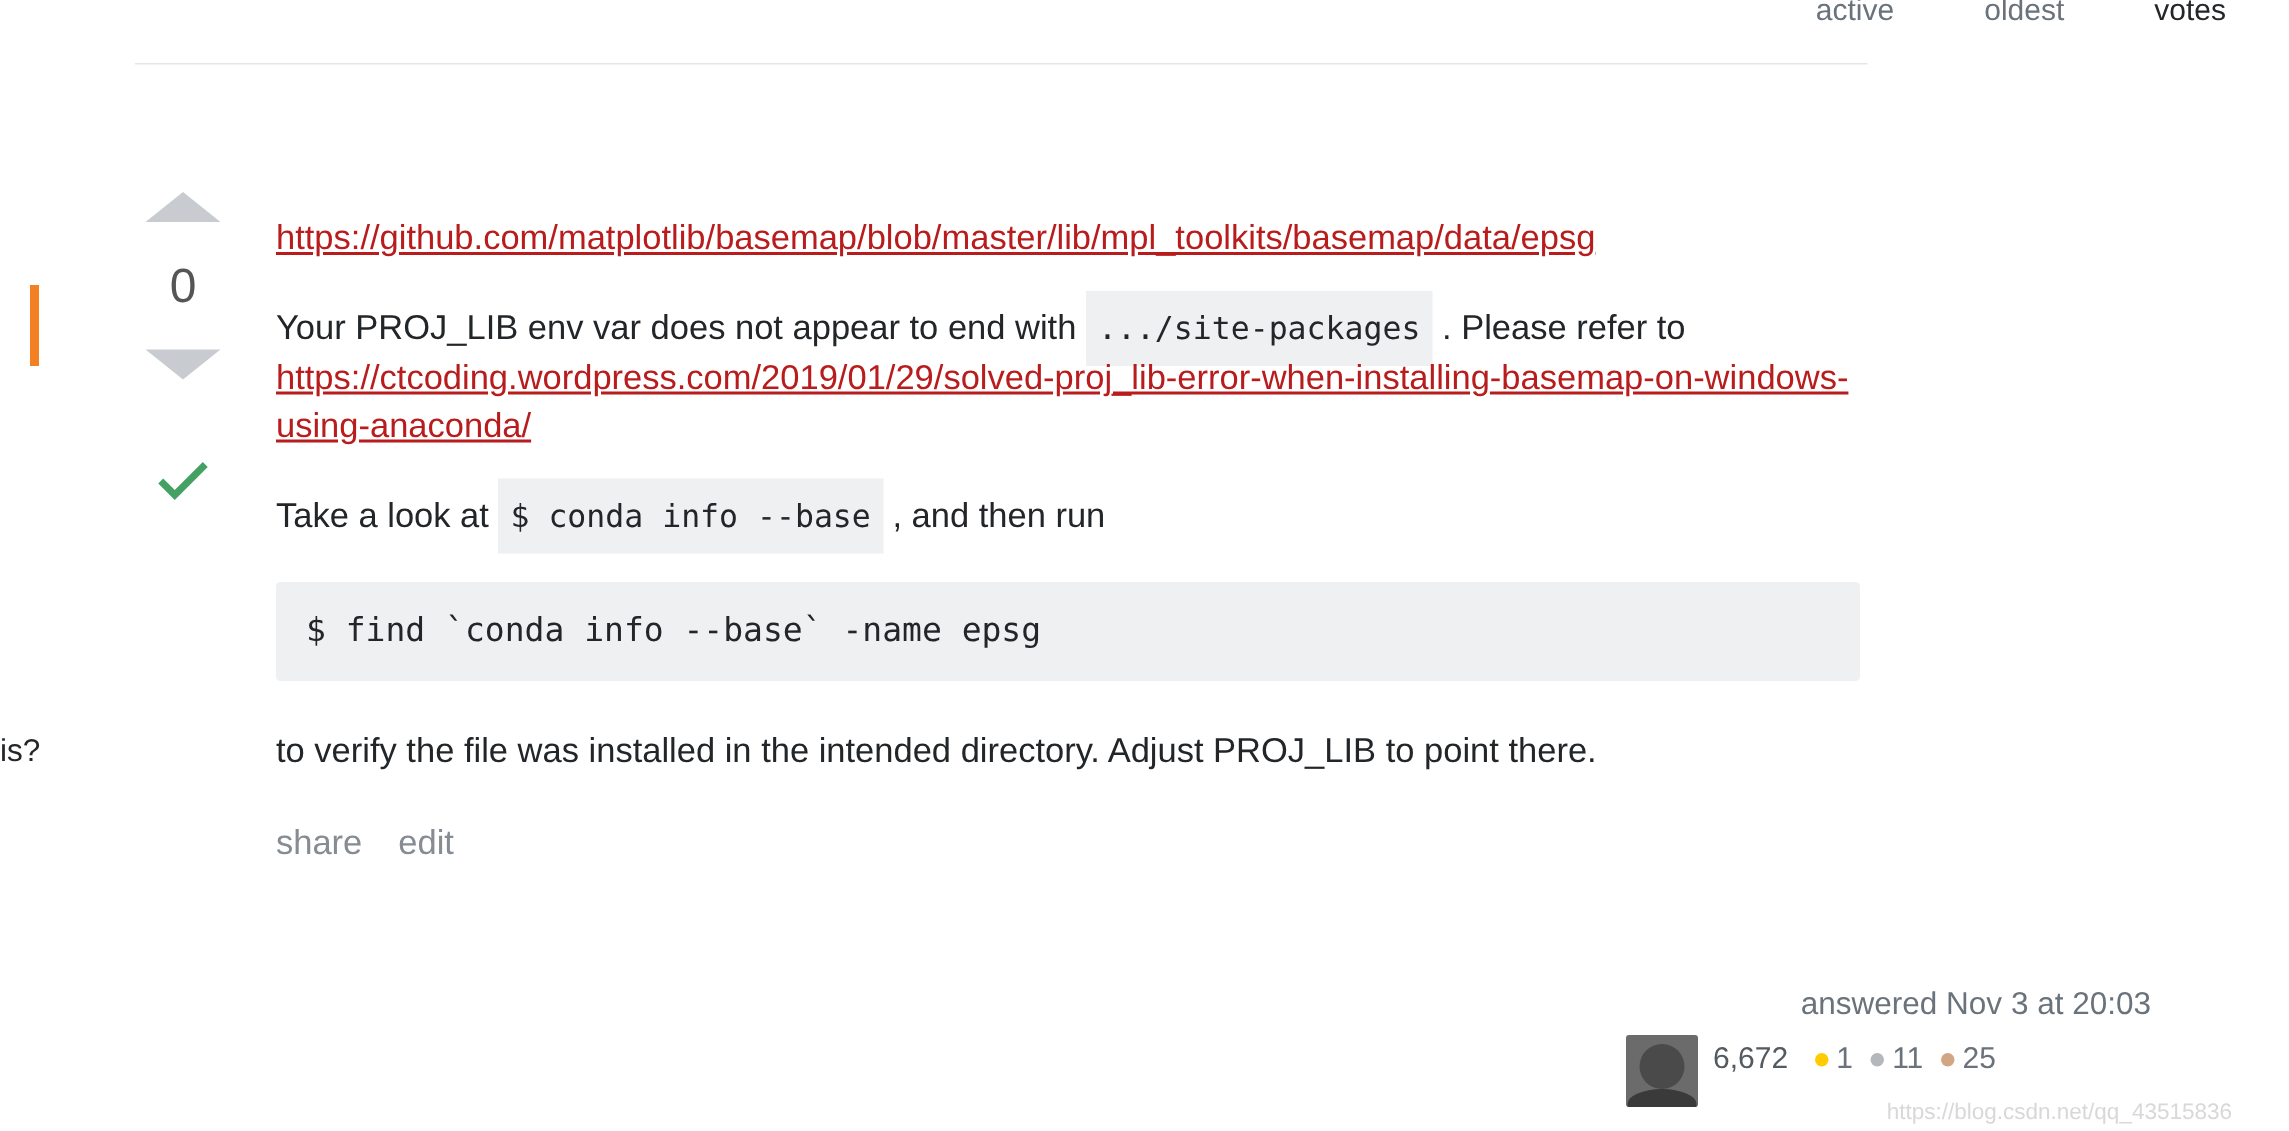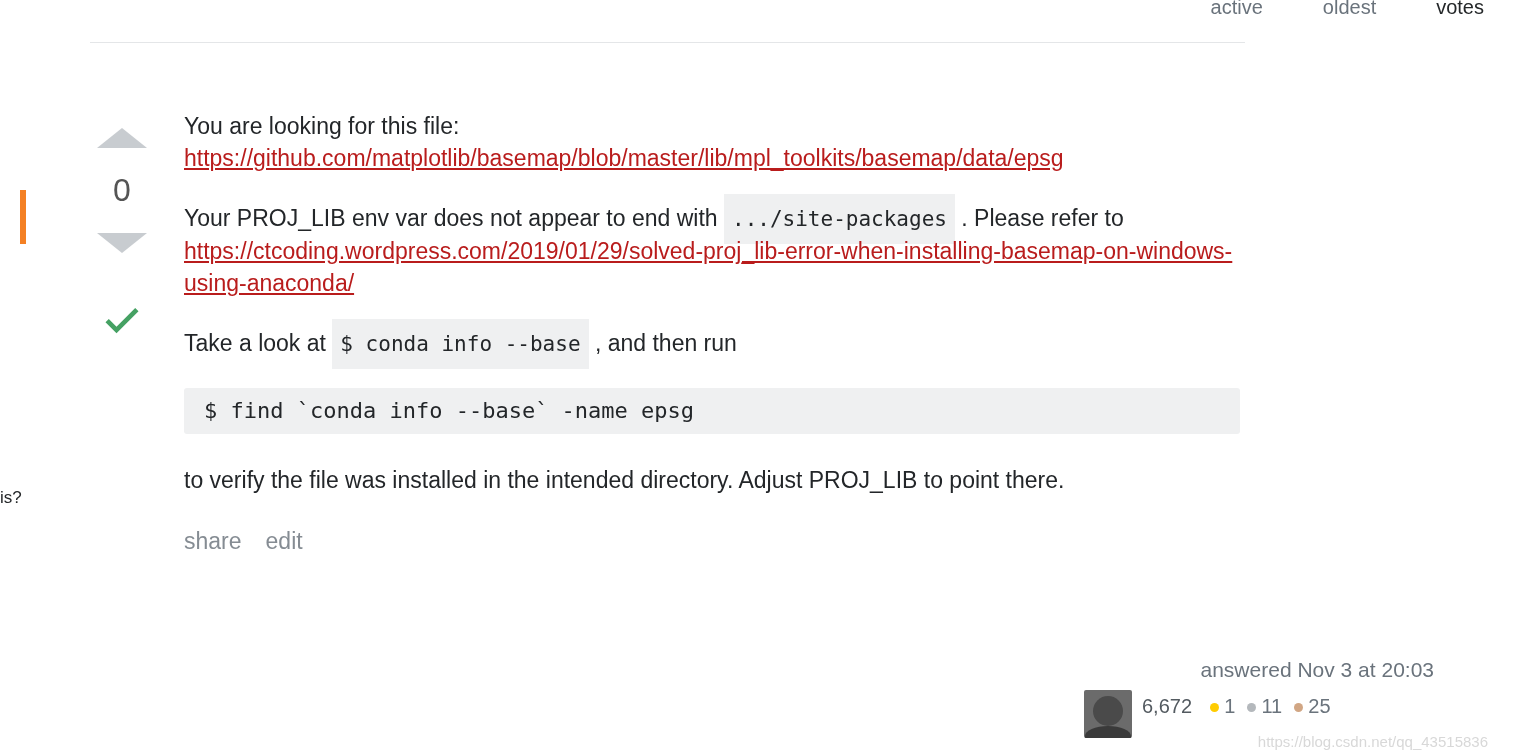--- a/index.html
+++ b/index.html
@@ -41,21 +41,21 @@
     left: 0;
     top: 0;
     width: 44px;
     height: 100%;
   }
   .left-is {
     position: absolute;
     left: 0;
     top: 486px;
     color: #242729;
-    font-size: 17px;
+    font-size: 21px;
   }
   .orange-marker {
     position: absolute;
     left: 20px;
     top: 190px;
     width: 6px;
     height: 54px;
     background: #f48024;
   }
   .answer {
@@ -97,21 +97,21 @@
   .para { margin: 0 0 28px 0; }
   a.link { color: #b91c1c; text-decoration: underline; }
   code.inline {
     background: #eff0f1;
     padding: 13px 8px;
     font-family: ui-monospace, SFMono-Regular, Menlo, Consolas, monospace;
     font-size: 21px;
   }
   pre.block {
     background: #eff0f1;
-    padding: 8px 20px;
+    padding: 18px 20px;
     font-family: ui-monospace, SFMono-Regular, Menlo, Consolas, monospace;
     font-size: 22px;
     margin: 0 0 30px 0;
     border-radius: 3px;
     white-space: pre;
   }
   .actions {
     display: flex;
     gap: 24px;
     color: #858c93;
@@ -207,21 +207,21 @@
       <div class="vote-arrow vote-up"></div>
       <div class="vote-score">0</div>
       <div class="vote-arrow vote-down"></div>
       <svg class="check" viewBox="0 0 24 24">
         <path d="M9 16.2l-4.2-4.2L3 13.8 9 19.8 21 7.8 19.2 6z"></path>
       </svg>
     </div>
 
     <div class="body-col">
       <p class="para">
-        <span>You are looking for this file:</span><br>
+        <br>
         <a class="link">https://github.com/matplotlib/basemap/blob/master/lib/mpl_toolkits/basemap/data/epsg</a>
       </p>
       <p class="para">
         <span>Your PROJ_LIB env var does not appear to end with </span>
         <code class="inline">.../site-packages</code>
         <span>. Please refer to </span>
         <a class="link">https://ctcoding.wordpress.com/2019/01/29/solved-proj_lib-error-when-installing-basemap-on-windows-using-anaconda/</a>
       </p>
       <p class="para">
         <span>Take a look at </span>

